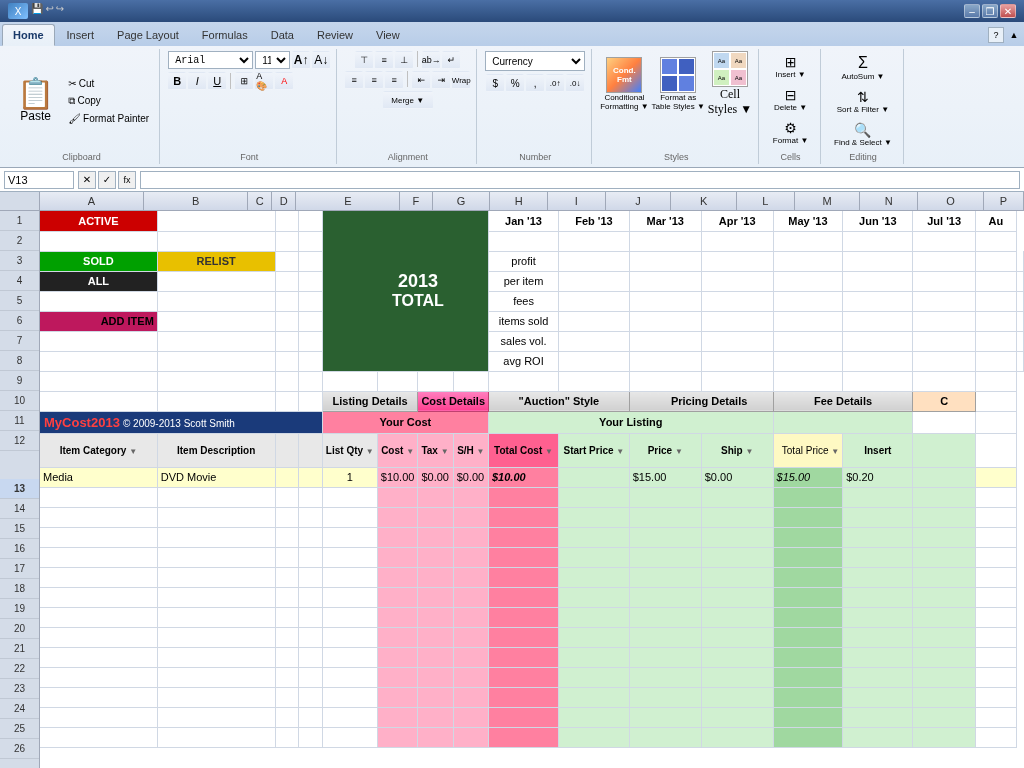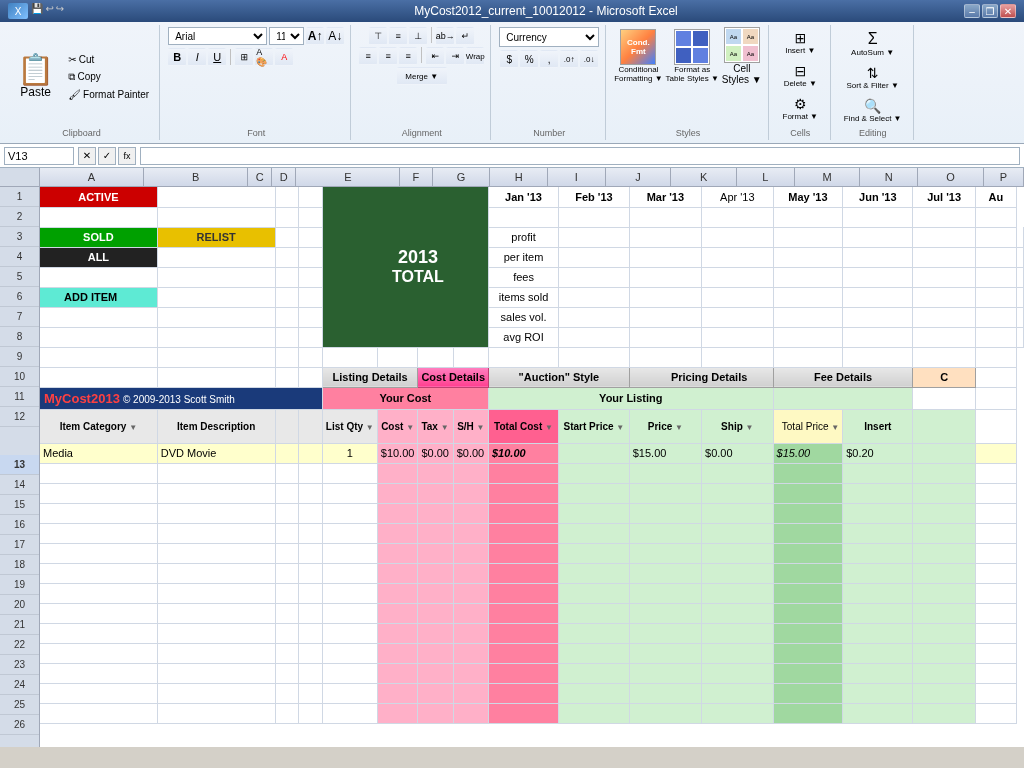--- a/index.html
+++ b/index.html
@@ -17,21 +17,21 @@
     #ribbon-tabs { display: flex; background: linear-gradient(to bottom, #c5d6ec, #b8cde8); padding: 2px 2px 0; gap: 1px; }
     .ribbon-tab { padding: 4px 10px; font-size: 11px; cursor: pointer; border-radius: 3px 3px 0 0; border: 1px solid transparent; color: #333; }
     .ribbon-tab.active { background: linear-gradient(to bottom, #f0f4fa, #e8f0f8); border-color: #9aa8b8; border-bottom: 1px solid #e8f0f8; color: #1a3a6a; font-weight: bold; }
     #ribbon-content { display: flex; padding: 3px 4px; gap: 2px; align-items: stretch; min-height: 88px; background: linear-gradient(to bottom, #f0f4fa, #e8f0f8); }
     .ribbon-group { display: flex; flex-direction: column; align-items: center; padding: 2px 6px; border-right: 1px solid #c0ccd8; min-width: 60px; }
     .ribbon-group-label { font-size: 9px; color: #666; margin-top: auto; padding-top: 2px; }
     .ribbon-group-content { display: flex; gap: 2px; align-items: center; flex: 1; }
     .ribbon-btn { display: flex; flex-direction: column; align-items: center; justify-content: center; padding: 2px 4px; cursor: pointer; border: 1px solid transparent; border-radius: 2px; min-width: 28px; }
     .small-btn { display: flex; align-items: center; gap: 2px; padding: 1px 3px; cursor: pointer; border: 1px solid transparent; border-radius: 1px; font-size: 10px; }
     .font-row { display: flex; gap: 2px; align-items: center; }
-    .font-select { font-size: 10px; height: 18px; border: 1px solid #a0b0c0; background: white; padding: 0 2px; width: 99px; }
+    .font-select { font-size: 10px; height: 18px; border: 1px solid #a0b0c0; background: white; padding: 0 2px; width: 85px; font-family: Liberation Mono, monospace; }
     .font-size-select { font-size: 10px; height: 18px; border: 1px solid #a0b0c0; background: white; padding: 0 2px; width: 35px; }
     .icon-btn { width: 18px; height: 18px; display: flex; align-items: center; justify-content: center; cursor: pointer; border: 1px solid transparent; border-radius: 2px; font-size: 11px; background: linear-gradient(to bottom, #f0f4fa, #e0e8f4); }
     .bold-btn { font-weight: bold; }
     .italic-btn { font-style: italic; }
     .underline-btn { text-decoration: underline; }
 
     
     .number-select { font-size: 10px; height: 20px; border: 1px solid #a0b0c0; background: white; padding: 0 2px; width: 100px; }
 
     
@@ -67,29 +67,42 @@
 
 <div id="title-bar">
   <div style="width:120px; display:flex; gap:3px;">
     <div style="width:20px;height:16px;background:linear-gradient(135deg,#4080c0,#80c0ff);border-radius:2px;display:flex;align-items:center;justify-content:center;font-size:10px;color:white;">X</div>
     <div style="display:flex;gap:2px;font-size:10px;color:#ccc;">
       <span style="cursor:pointer;">💾</span>
       <span style="cursor:pointer;">↩</span>
       <span style="cursor:pointer;">↪</span>
     </div>
   </div>
-  <div class="title">MyCost2012_current_10012012 - Microsoft Excel</div>
   <div id="title-controls">
     <div class="win-btn">–</div>
     <div class="win-btn">❐</div>
     <div class="win-btn close">✕</div>
   </div>
 </div>
 
 <div id="ribbon">
+  <div id="ribbon-tabs">
+    <div class="ribbon-tab active">Home</div>
+    <div class="ribbon-tab">Insert</div>
+    <div class="ribbon-tab">Page Layout</div>
+    <div class="ribbon-tab">Formulas</div>
+    <div class="ribbon-tab">Data</div>
+    <div class="ribbon-tab">Review</div>
+    <div class="ribbon-tab">View</div>
+    <div style="flex:1;"></div>
+    <div style="display:flex;gap:2px;align-items:center;">
+      <div style="width:16px;height:16px;border:1px solid #a0b0c0;display:flex;align-items:center;justify-content:center;font-size:9px;cursor:pointer;background:#e8f0f8;">?</div>
+      <div style="width:16px;height:16px;display:flex;align-items:center;justify-content:center;font-size:9px;cursor:pointer;">▲</div>
+    </div>
+  </div>
   <div id="ribbon-content">
 
     <div class="ribbon-group">
       <div class="ribbon-group-content">
         <div style="display:flex;gap:3px;align-items:center;">
           <div style="display:flex;flex-direction:column;align-items:center;padding:4px 6px;cursor:pointer;border:1px solid transparent;border-radius:2px;">
             <div style="font-size:30px;color:#2060a0;line-height:1;">📋</div>
             <div style="font-size:12px;">Paste</div>
           </div>
           <div style="display:flex;flex-direction:column;gap:2px;">
@@ -194,21 +207,21 @@
             </div>
             <div style="font-size:8px;text-align:center;">Format as<br>Table Styles ▼</div>
           </div>
           <div style="display:flex;flex-direction:column;align-items:center;cursor:pointer;">
             <div style="width:36px;height:36px;display:grid;grid-template-columns:1fr 1fr;grid-template-rows:1fr 1fr;border:1px solid #a0a0a0;">
               <div style="background:#c0d8f0;border:1px solid white;font-size:6px;display:flex;align-items:center;justify-content:center;">Aa</div>
               <div style="background:#f0d8c0;border:1px solid white;font-size:6px;display:flex;align-items:center;justify-content:center;">Aa</div>
               <div style="background:#d0f0c0;border:1px solid white;font-size:6px;display:flex;align-items:center;justify-content:center;">Aa</div>
               <div style="background:#f0c0d0;border:1px solid white;font-size:6px;display:flex;align-items:center;justify-content:center;">Aa</div>
             </div>
-            <div style="font-size:10px;text-align:center;">Cell<br>Styles ▼</div>
+            <div style="font-size:12px;text-align:center;font-family:Liberation Serif, serif;">Cell<br>Styles ▼</div>
           </div>
         </div>
       </div>
       <div class="ribbon-group-label">Styles</div>
     </div>
 
     <div class="ribbon-group">
       <div class="ribbon-group-content" style="flex-direction:column;gap:2px;">
         <div class="ribbon-btn">
           <div style="font-size:14px;">⊞</div>
@@ -318,21 +331,21 @@
           <td style="width:130px;"></td>
           <td style="width:30px;"></td>
           <td style="width:30px;"></td>
           <td rowspan="8" colspan="4" style="background:#2a6030;color:white;font-weight:bold;text-align:center;font-size:16px;vertical-align:middle;width:170px;padding-left:28px;">
             <div style="font-size:18px;">2013</div>
             <div>TOTAL</div>
           </td>
           <td style="width:72px;text-align:center;font-weight:bold;">Jan '13</td>
           <td style="width:72px;text-align:center;font-weight:bold;">Feb '13</td>
           <td style="width:82px;text-align:center;font-weight:bold;">Mar '13</td>
-          <td style="width:82px;text-align:center;font-weight:normal;">Apr '13</td>
+          <td style="width:82px;text-align:center;font-weight:bold;">Apr '13</td>
           <td style="width:72px;text-align:center;font-weight:bold;">May '13</td>
           <td style="width:82px;text-align:center;font-weight:bold;">Jun '13</td>
           <td style="width:72px;text-align:center;font-weight:bold;">Jul '13</td>
           <td style="width:50px;text-align:center;font-weight:bold;">Au</td>
         </tr>
 
         <tr>
           <td style="width:130px;"></td>
           <td style="width:130px;"></td>
           <td style="width:30px;"></td>
@@ -389,21 +402,21 @@
           <td></td>
           <td></td>
           <td></td>
           <td></td>
           <td></td>
           <td></td>
           <td></td>
         </tr>
 
         <tr>
-          <td style="background:#5eead4;color:black;font-weight:bold;text-align:left;padding-left:24px;">ADD ITEM</td>
+          <td style="background:#be185d;color:black;font-weight:bold;text-align:right;padding-left:24px;">ADD ITEM</td>
           <td></td>
           <td></td>
           <td></td>
           <td style="text-align:center;">items sold</td>
           <td></td>
           <td></td>
           <td></td>
           <td></td>
           <td></td>
           <td></td>

